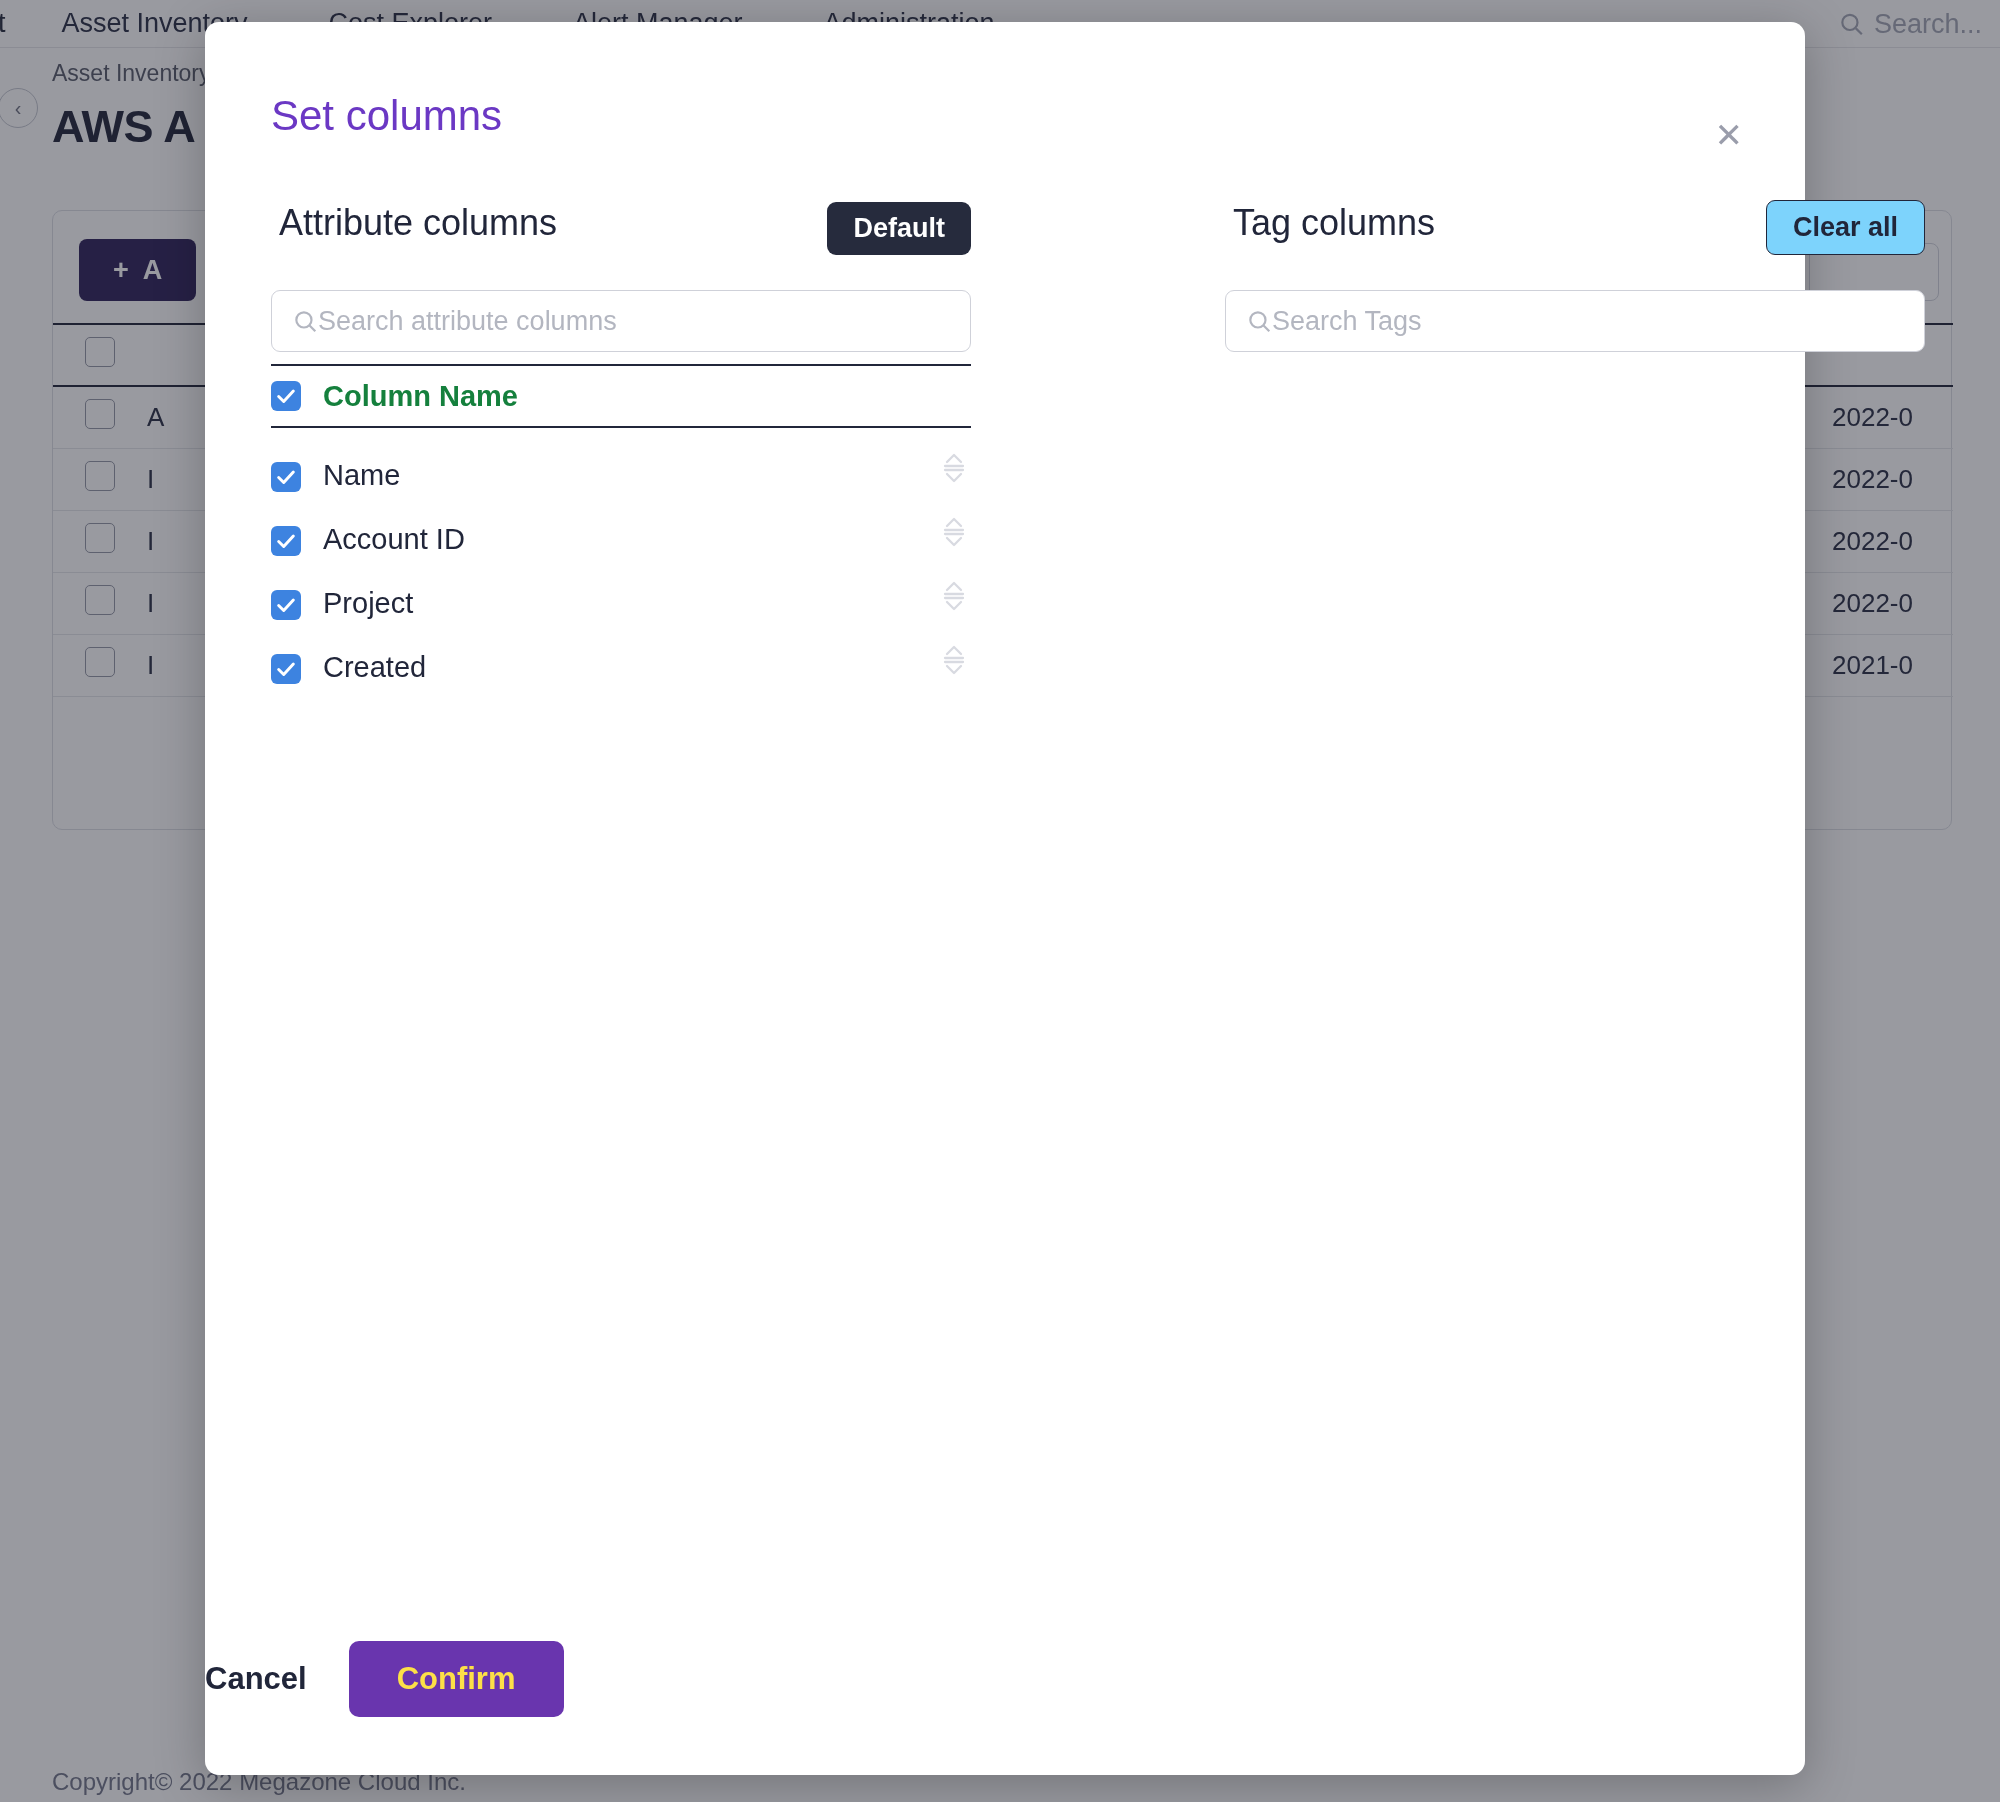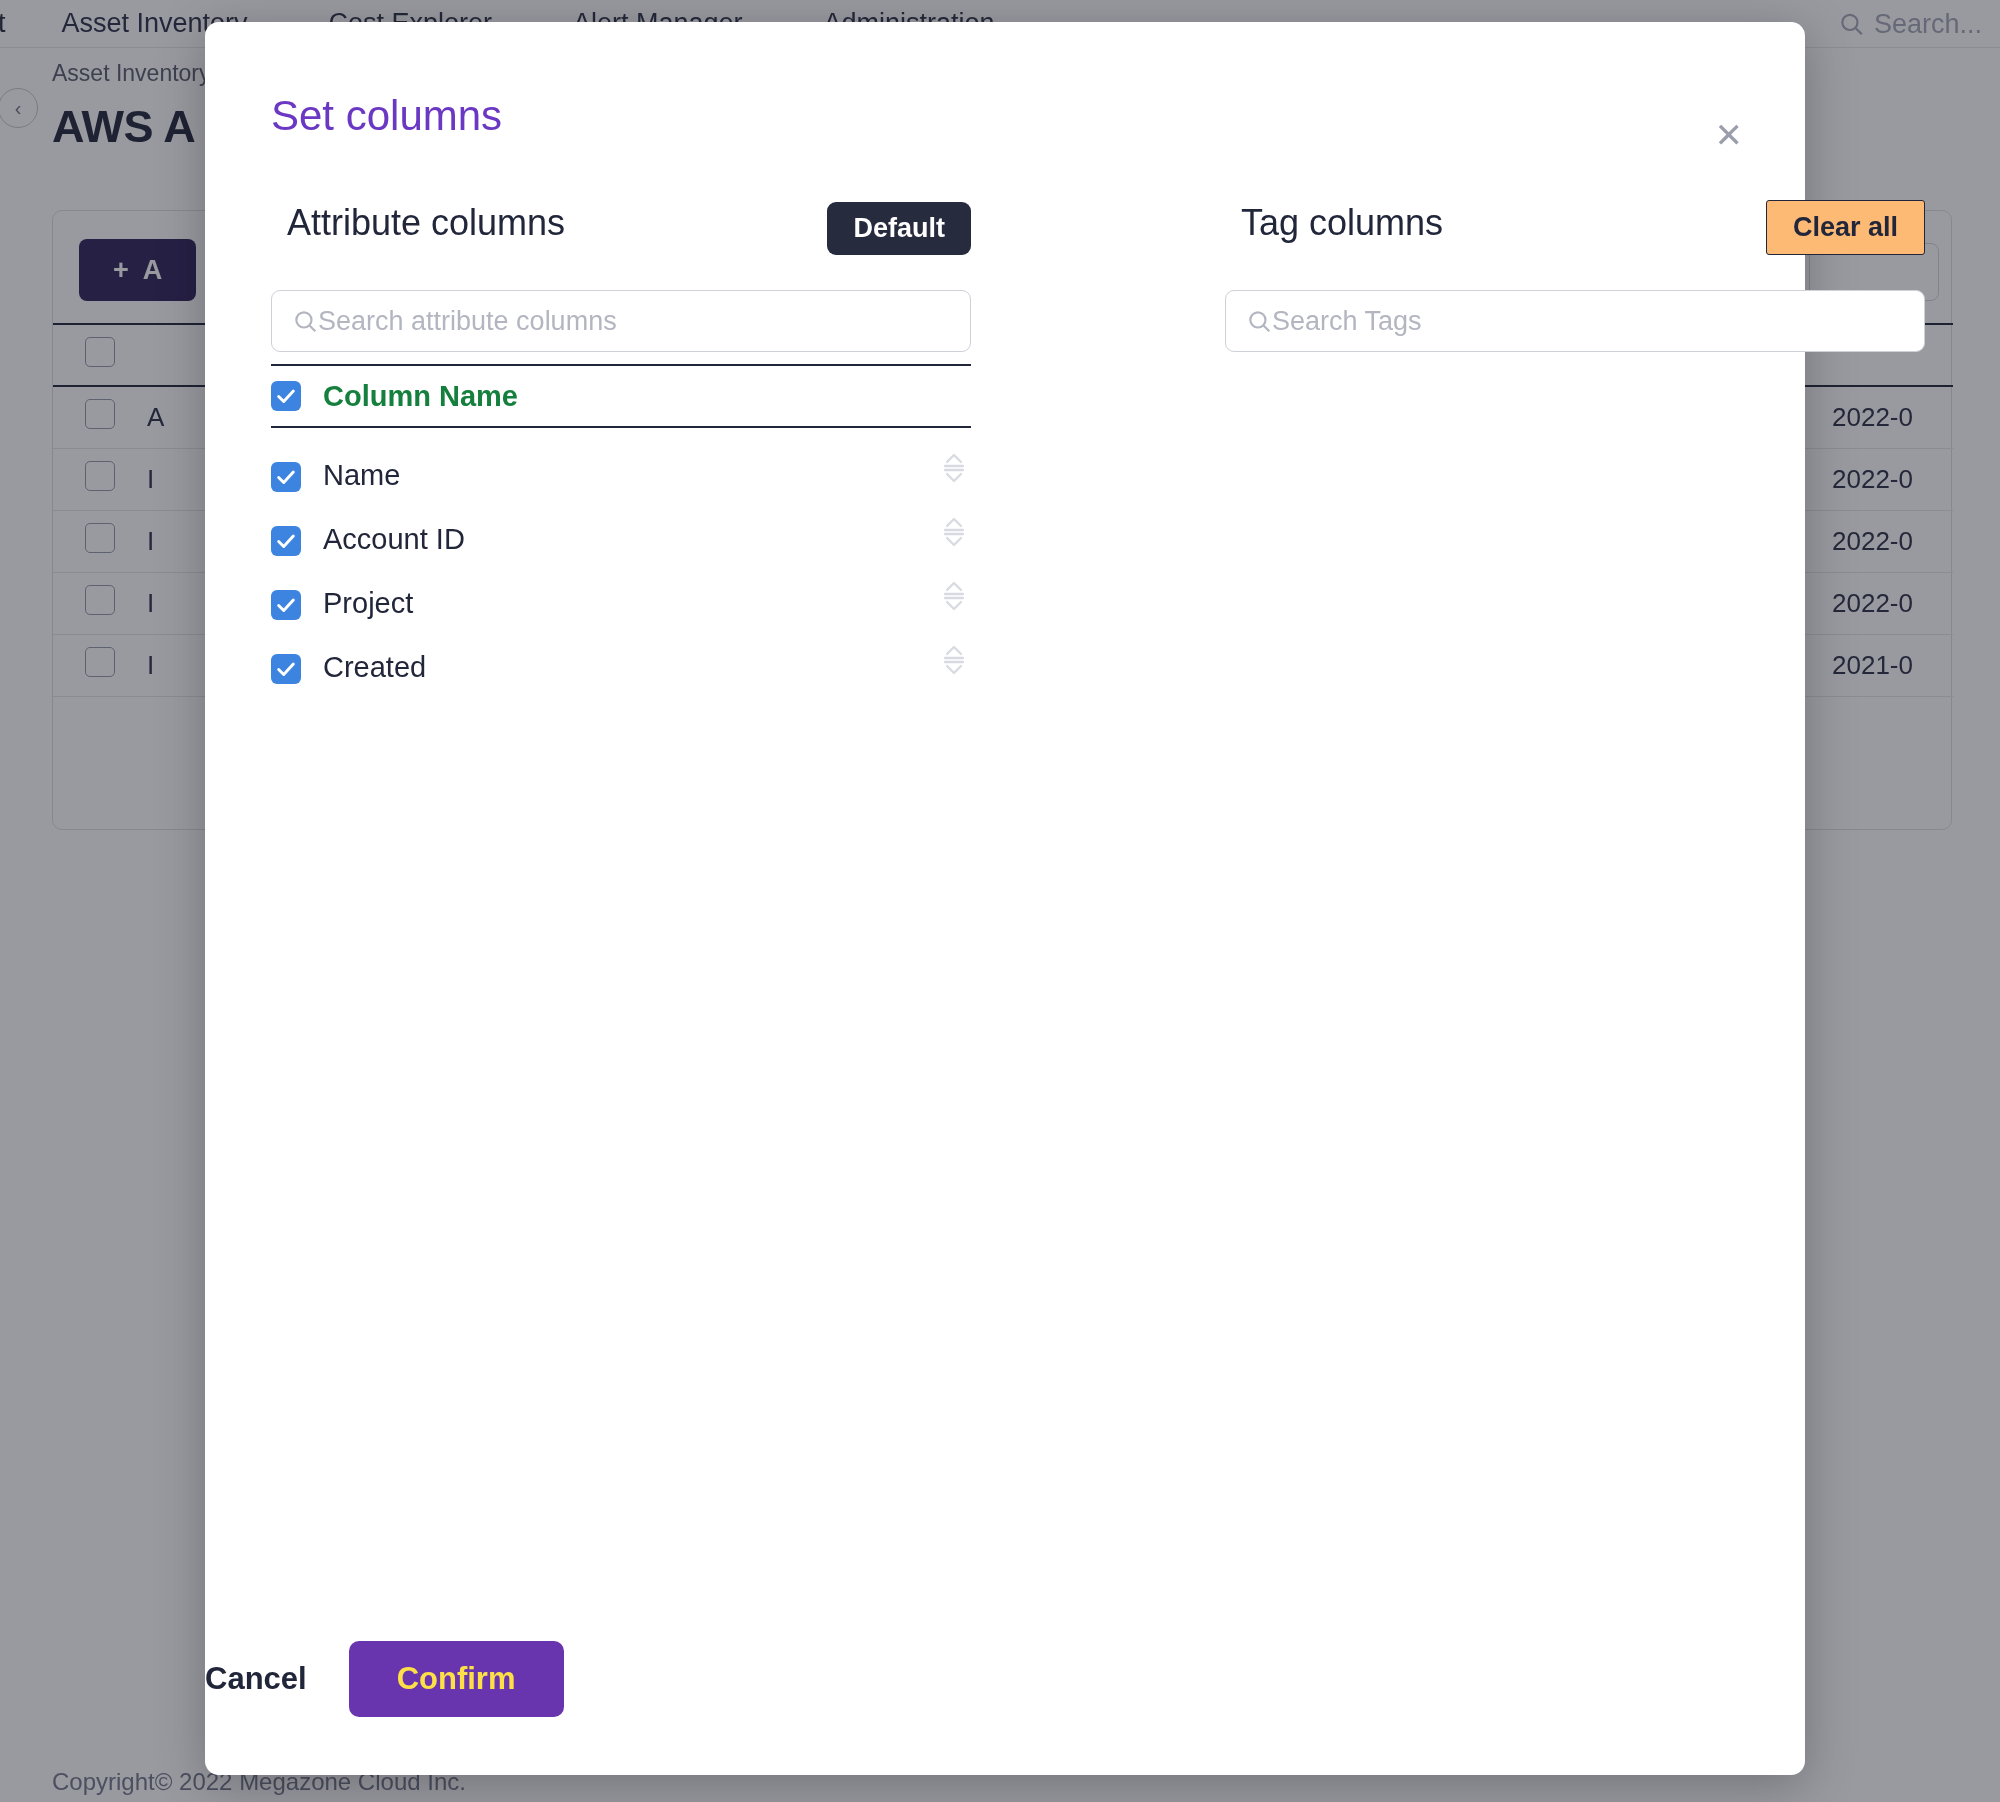--- a/index.html
+++ b/index.html
@@ -102,33 +102,33 @@
   .modal-close {
     position: absolute; right: 62px; top: 96px;
     font-size: 34px; color: #9a9dab; line-height: 1;
     background: none; border: none; cursor: pointer;
   }
 
   .col-left  { position: absolute; left: 66px;  top: 184px; width: 700px; }
   .col-right { position: absolute; left: 1020px; top: 184px; width: 700px; }
 
   .sec-head { position: relative; height: 60px; }
-  .sec-title { font-size: 36px; color: #21263a; position: absolute; left: 16px; top: -4px; }
+  .sec-title { font-size: 36px; color: #21263a; position: absolute; left: 8px; top: -4px; }
 
   .btn-default {
     position: absolute; right: 0; top: -4px;
     background: #262b3d; color: #ffffff;
     font-size: 27px; font-weight: bold;
     padding: 11px 26px; border-radius: 9px; border: none; cursor: pointer;
   }
   .btn-clear {
     position: absolute; right: 0; top: -6px;
-    background: #fdba74; color: #21263a;
+    background: #7dd3fc; color: #21263a;
     font-size: 27px; font-weight: bold;
-    padding: 11px 26px; border-radius: 3px;
+    padding: 11px 26px; border-radius: 9px;
     border: 1.5px solid #21263a; cursor: pointer;
   }
 
   .search-wrap {
     margin-top: 24px; height: 62px;
     border: 1px solid #cfd1d9; border-radius: 9px;
     display: flex; align-items: center; padding: 0 20px; 
     background: #fff;
   }
   .search-wrap svg { flex: none; }

